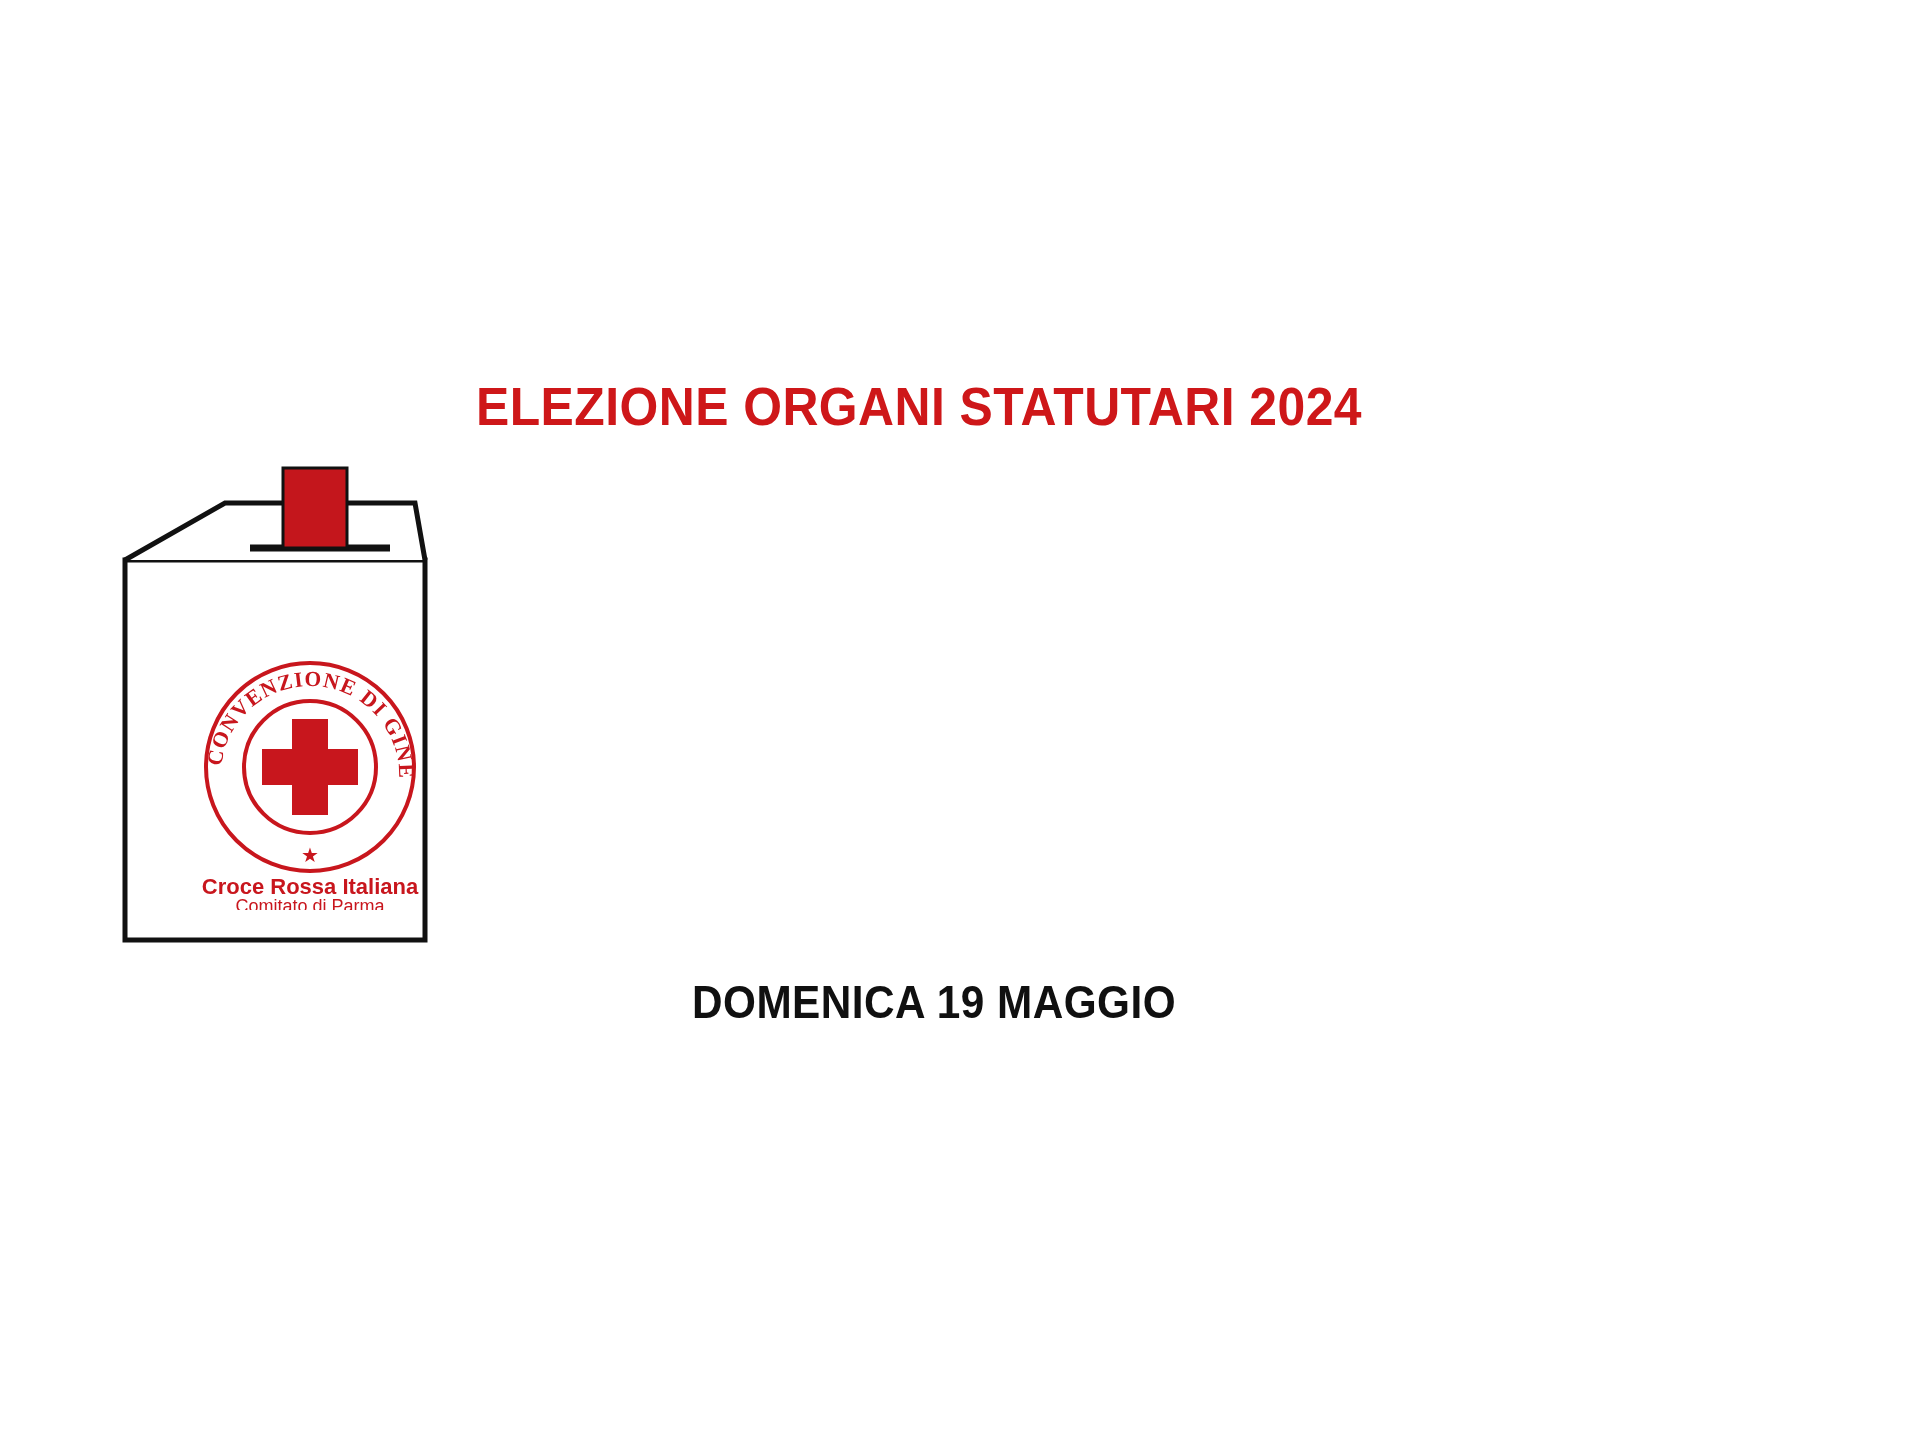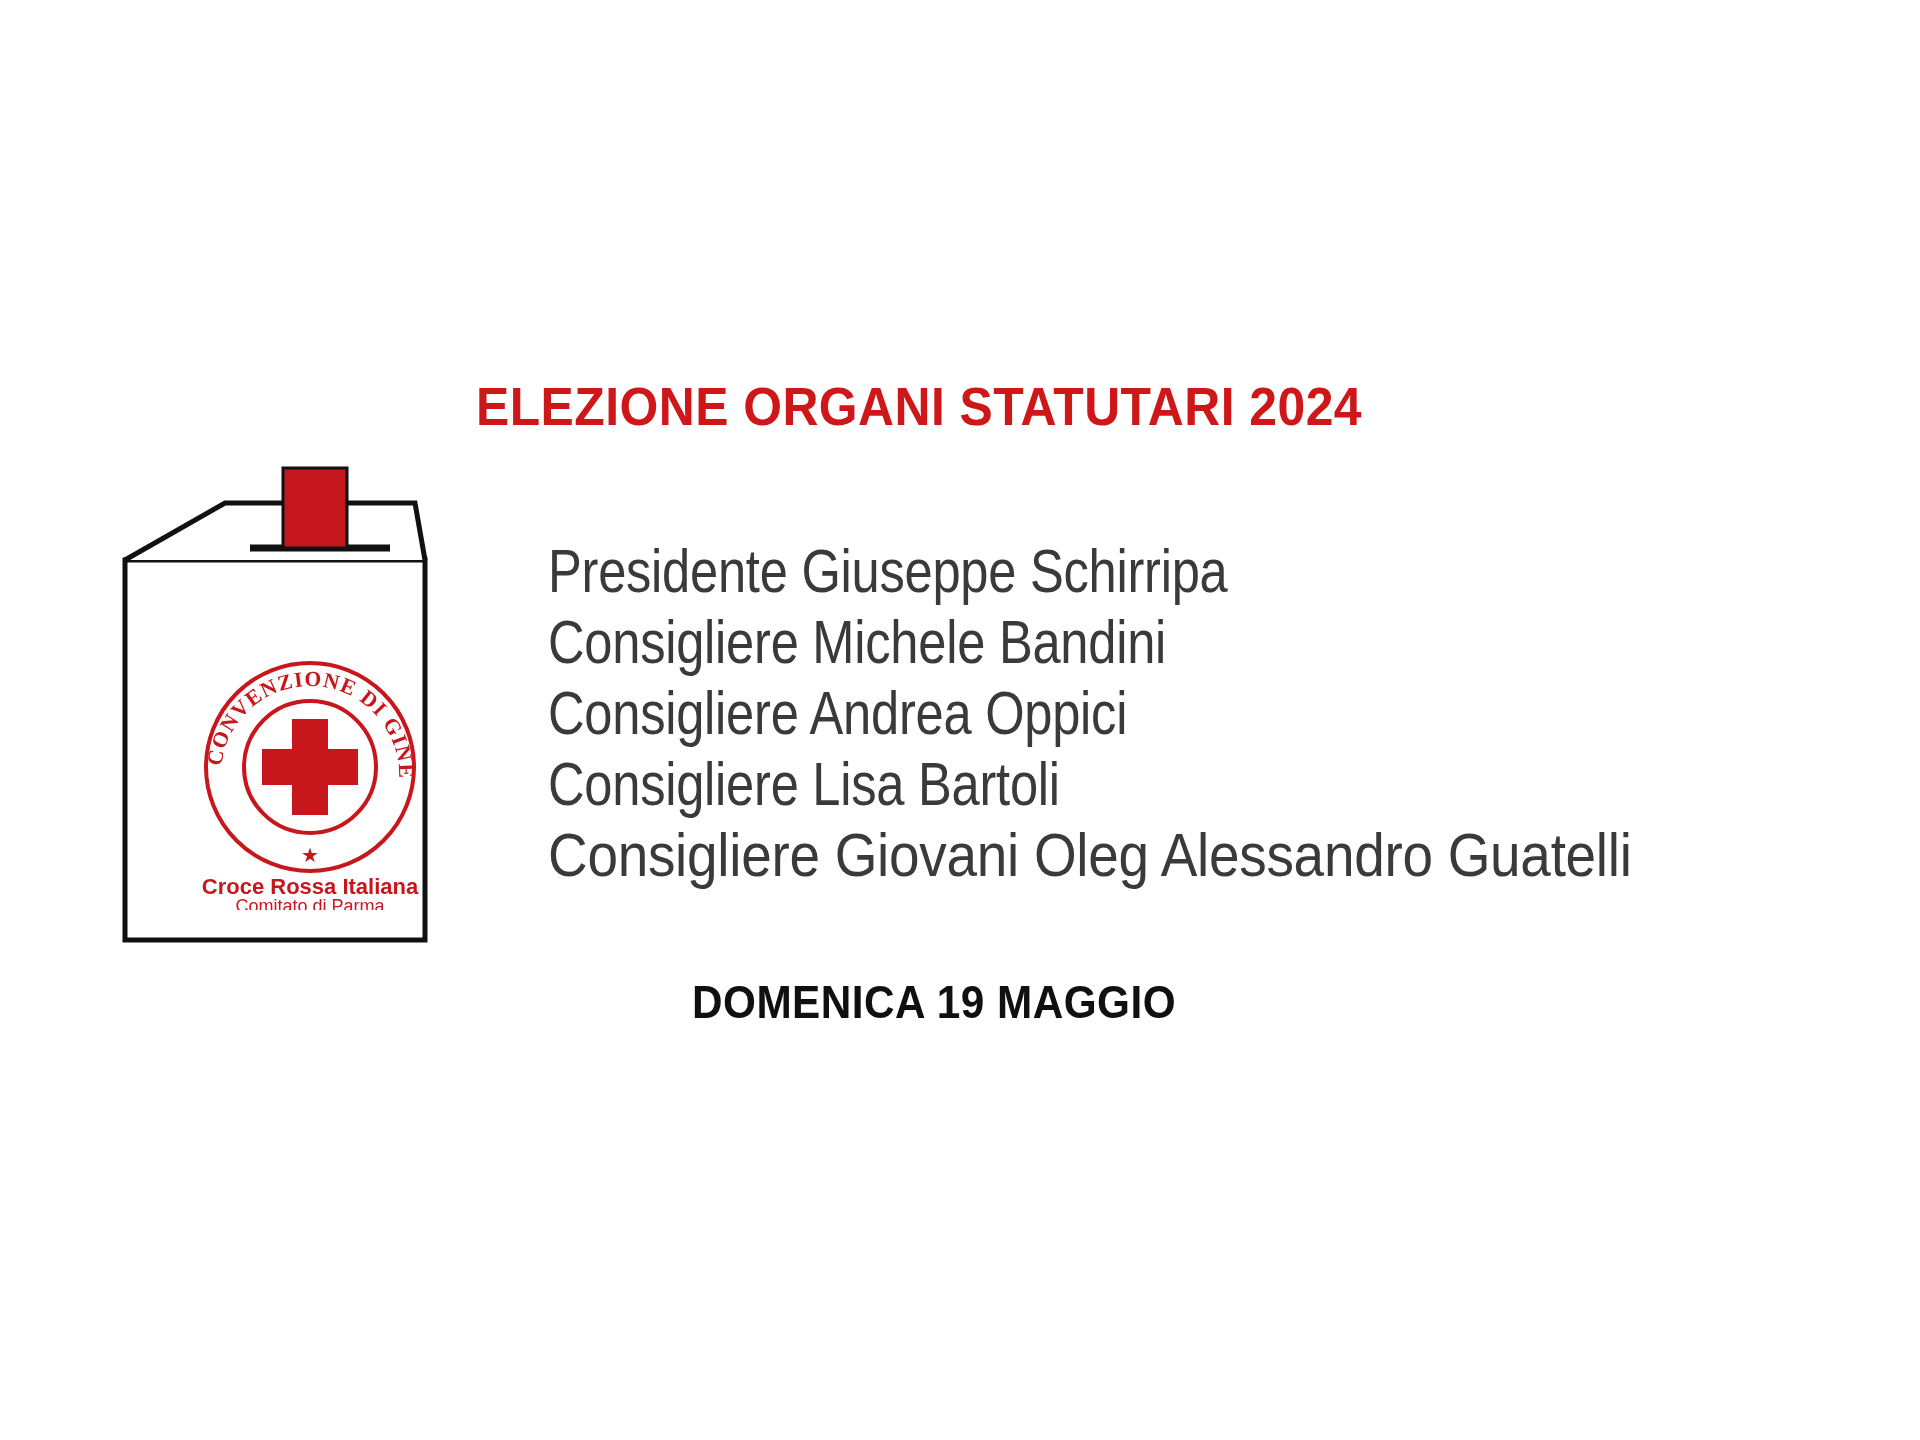--- a/index.html
+++ b/index.html
@@ -137,23 +137,16 @@
 
       <text x="130" y="222" fill="#C8161D" font-family="Liberation Serif, serif" font-size="20" text-anchor="middle">★</text>
 
       <path d="M 112 79 H 148 V 109 H 178 V 145 H 148 V 175 H 112 V 145 H 82 V 109 H 112 Z" fill="#C8161D"></path>
 
       <text x="130" y="254" fill="#C8161D" font-family="Liberation Sans, sans-serif" font-size="22" font-weight="bold" text-anchor="middle">Croce Rossa Italiana</text>
       <text x="130" y="272" fill="#C8161D" font-family="Liberation Sans, sans-serif" font-size="18" text-anchor="middle">Comitato di Parma</text>
     </svg>
   </div>
 
-  <div id="names">
-    <div class="name-line">Presidente Giuseppe Schirripa</div>
-    <div class="name-line">Consigliere Michele Bandini</div>
-    <div class="name-line">Consigliere Andrea Oppici</div>
-    <div class="name-line">Consigliere Lisa Bartoli</div>
-    <div class="name-line wide">Consigliere Giovani Oleg Alessandro Guatelli</div>
-  </div>
 
   <div id="date">DOMENICA 19 MAGGIO</div>
 
 </div>
 
 </body></html>

